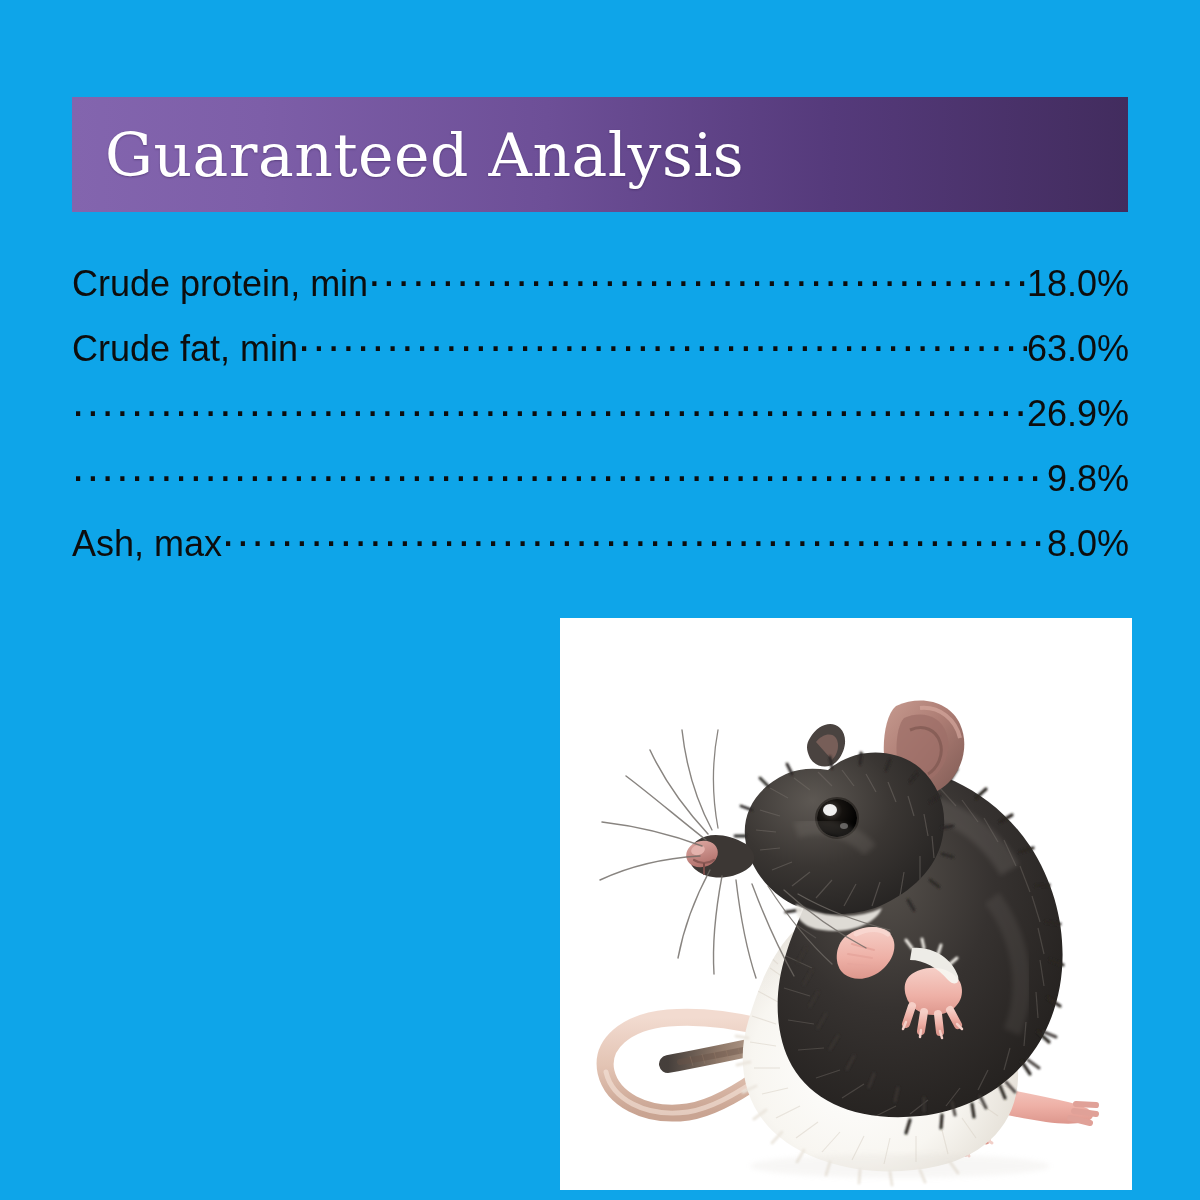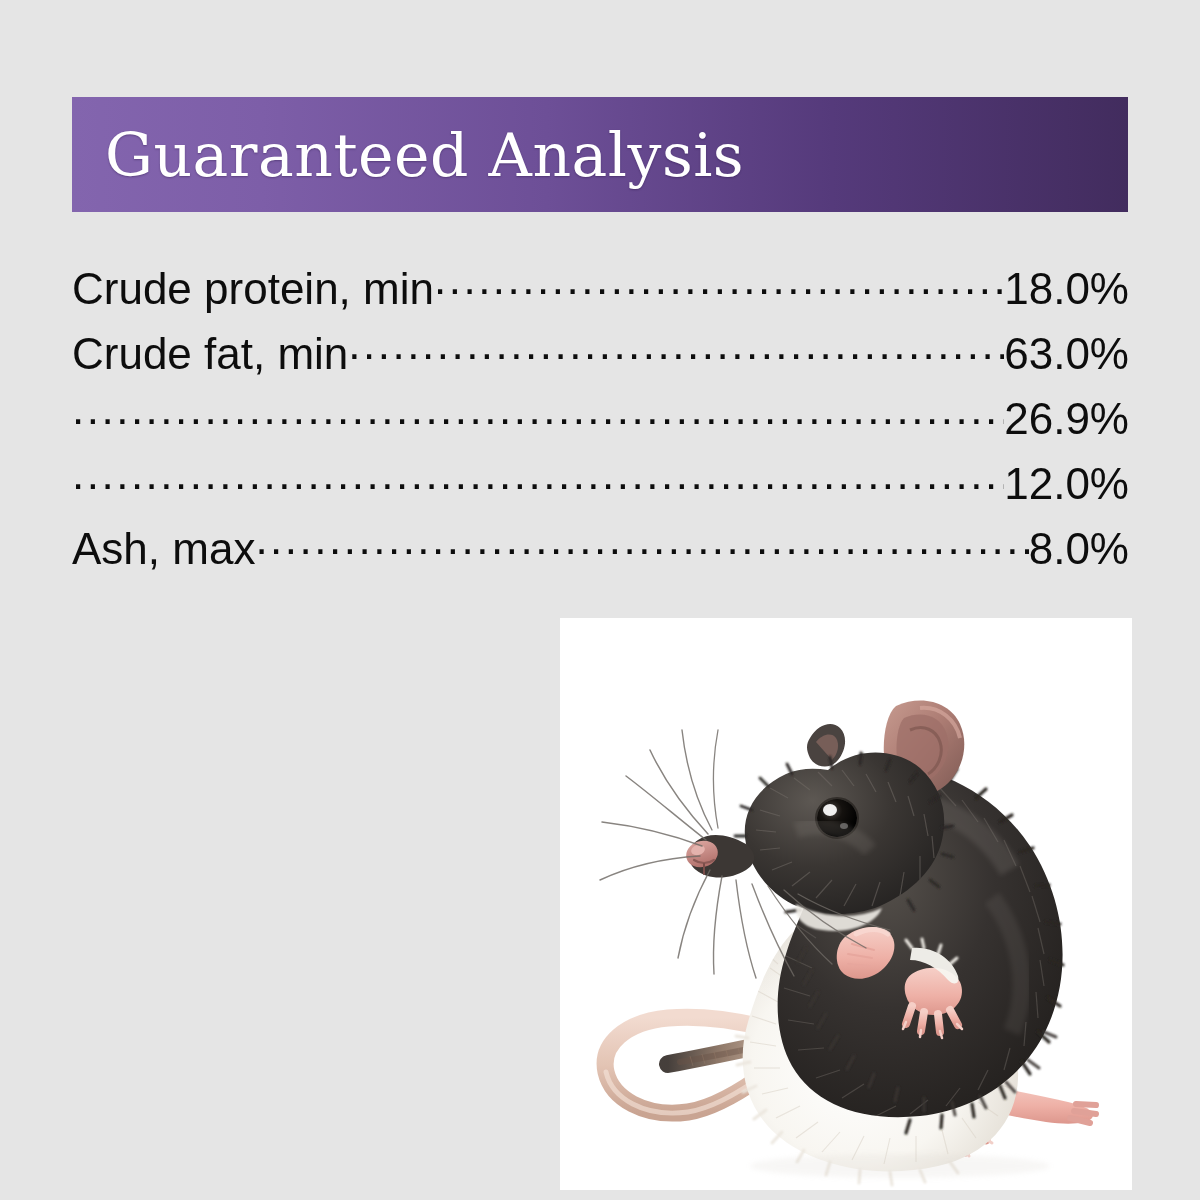--- a/index.html
+++ b/index.html
@@ -14,21 +14,21 @@
     overflow: hidden;
     font-family: "Liberation Sans", sans-serif;
     -webkit-font-smoothing: antialiased;
   }
 
   #page {
     position: absolute;
     left: 0; top: 0;
     width: 1200px;
     height: 1200px;
-    background: #e5e5e5;
+    background: #0ea5e9;
   }
 
   
   .header-bar {
     position: absolute;
     left: 72px;
     top: 97px;
     width: 1056px;
     height: 115px;
     background: linear-gradient(90deg, #8365ae 0%, #7d5ea8 18%, #6d4f97 45%, #553a7b 72%, #422c5e 100%);
@@ -52,21 +52,21 @@
   .analysis-list {
     position: absolute;
     left: 72px;
     top: 260px;
     width: 1057px;
   }
   .analysis-row {
     display: flex;
     align-items: baseline;
     height: 65px;
-    font-size: 44px;
+    font-size: 36px;
     color: #0d0d0d;
     font-family: "Liberation Sans", sans-serif;
     font-weight: 400;
     white-space: nowrap;
     overflow: hidden;
   }
   .row-label {
     flex: 0 0 auto;
   }
   .row-leader {
@@ -124,21 +124,21 @@
       <span class="row-value">63.0%</span>
     </div>
 
     <div class="analysis-row">
       <span class="row-leader"></span>
       <span class="row-value">26.9%</span>
     </div>
 
     <div class="analysis-row">
       <span class="row-leader"></span>
-      <span class="row-value">12.0%</span>
+      <span class="row-value">9.8%</span>
     </div>
 
     <div class="analysis-row">
       <span class="row-label">Ash, max</span>
       <span class="row-leader"></span>
       <span class="row-value">8.0%</span>
     </div>
 
   </div>
 

